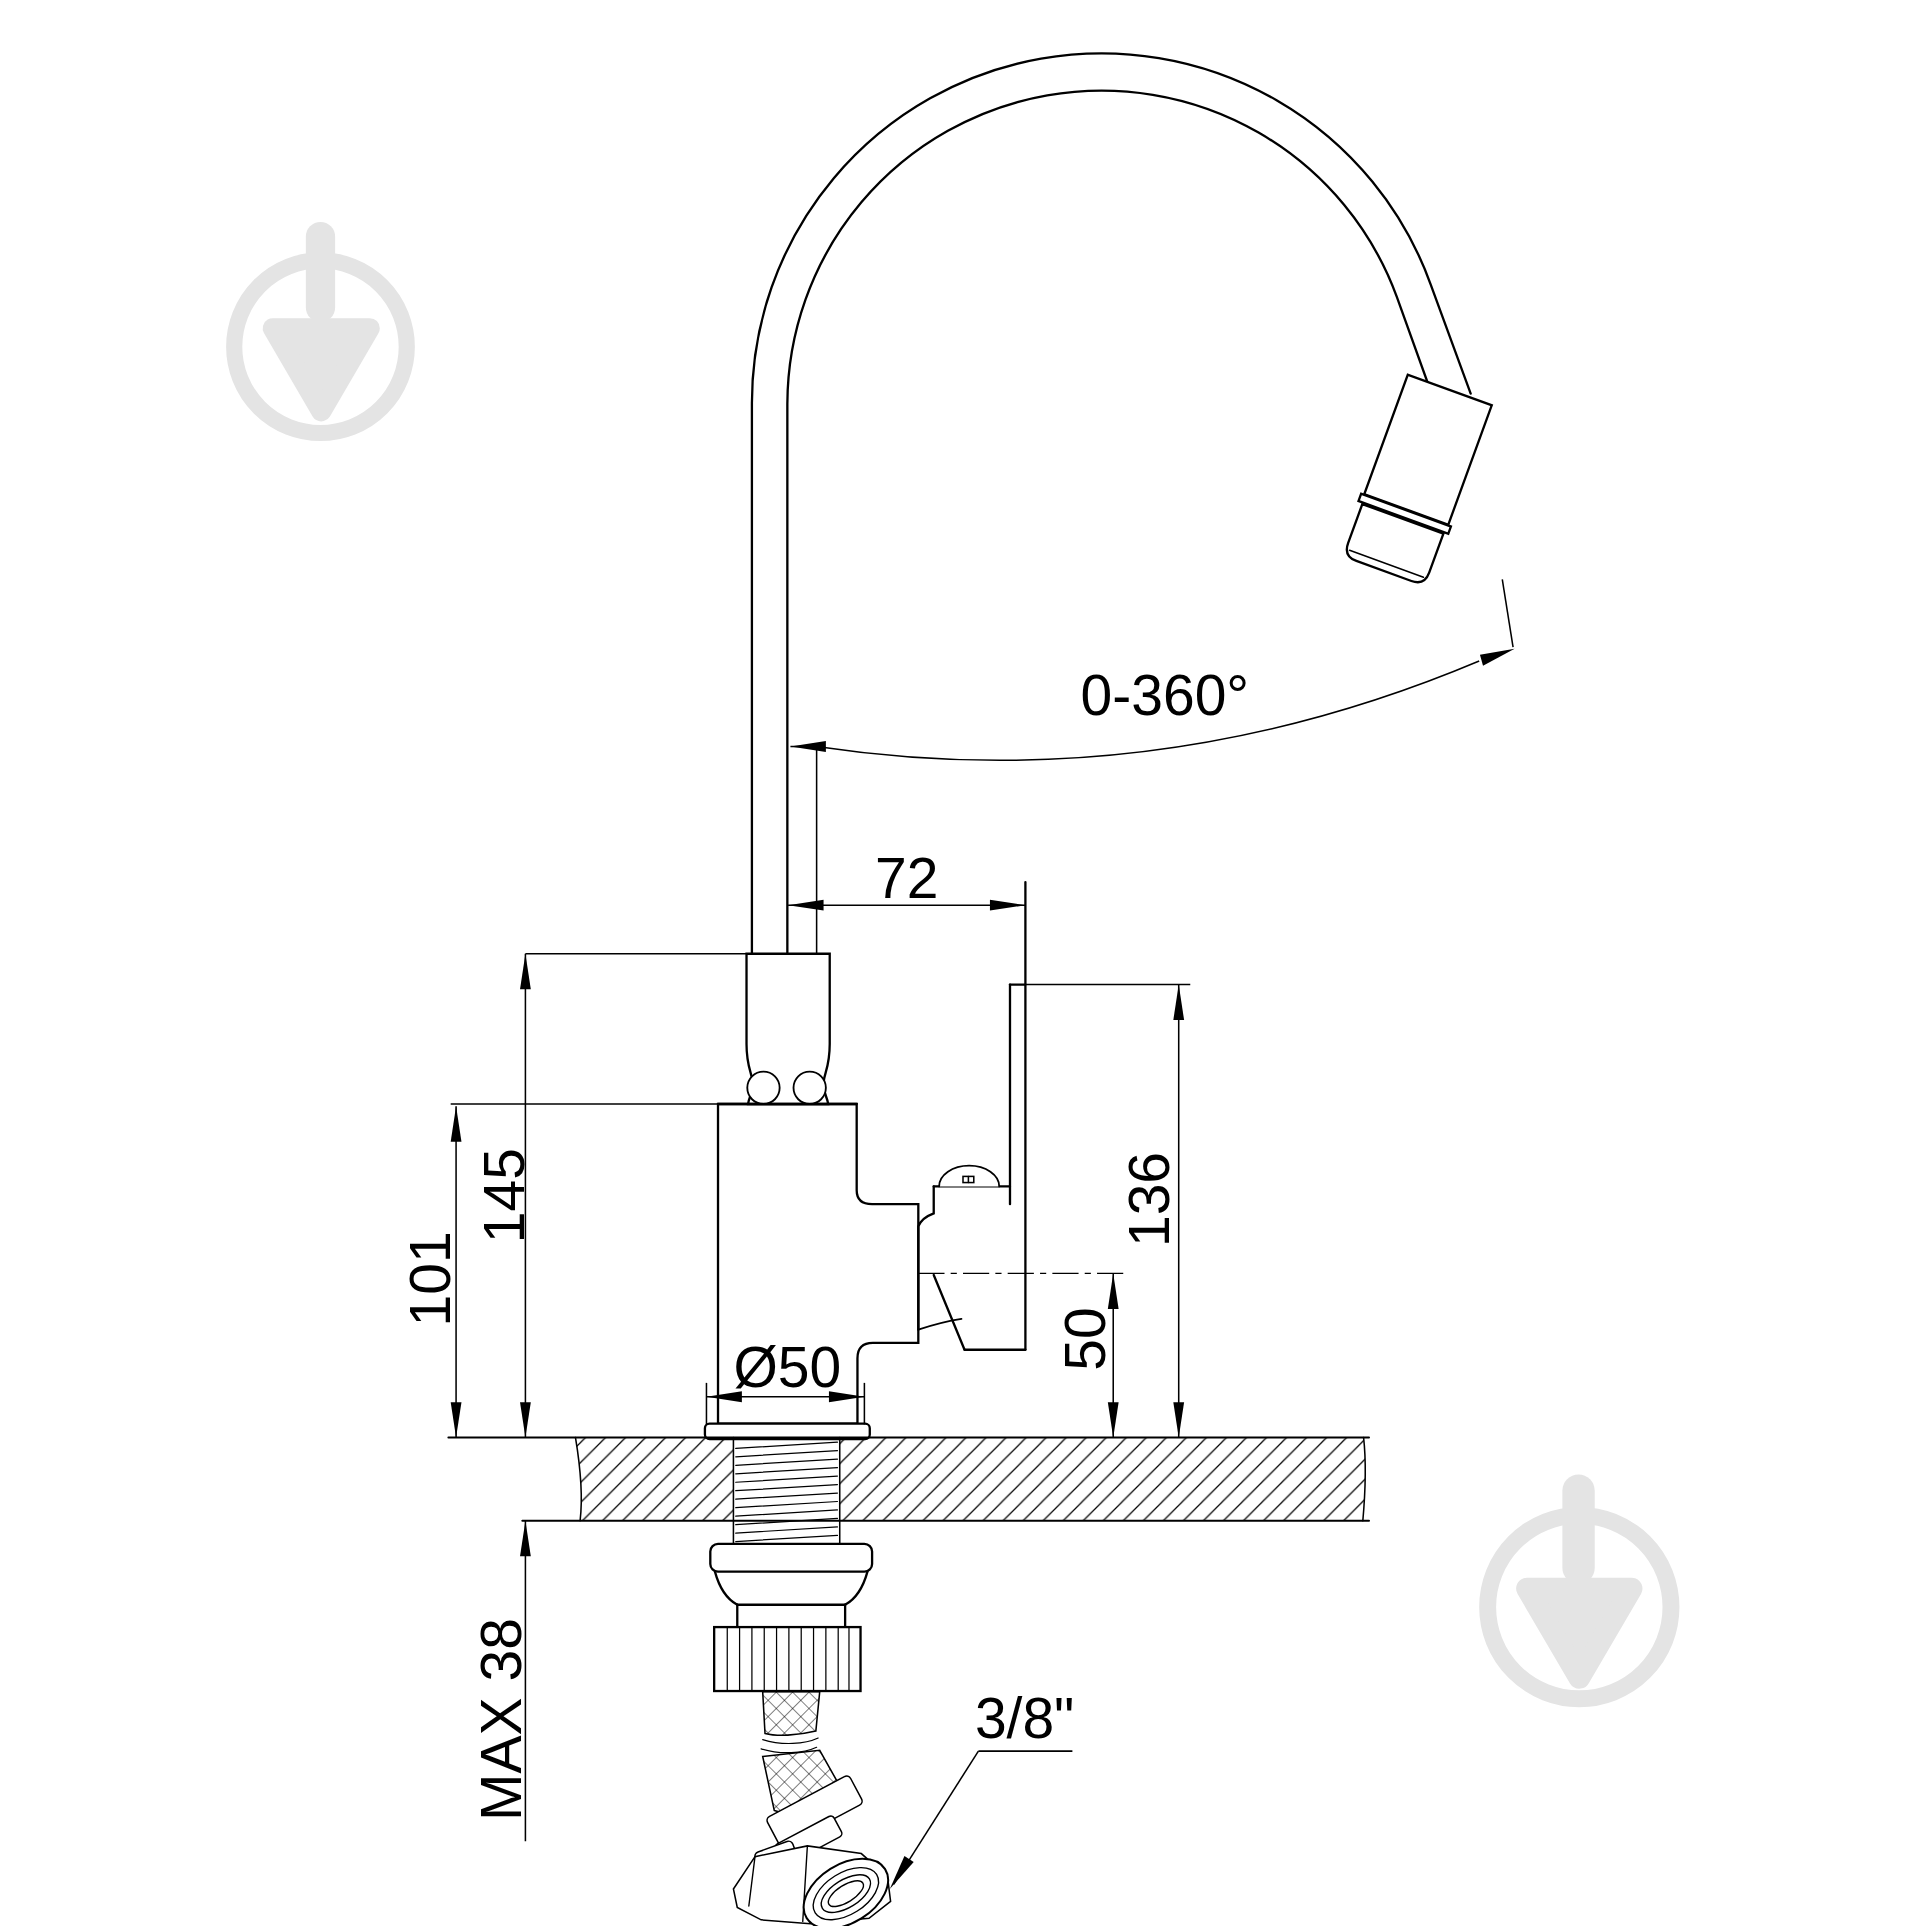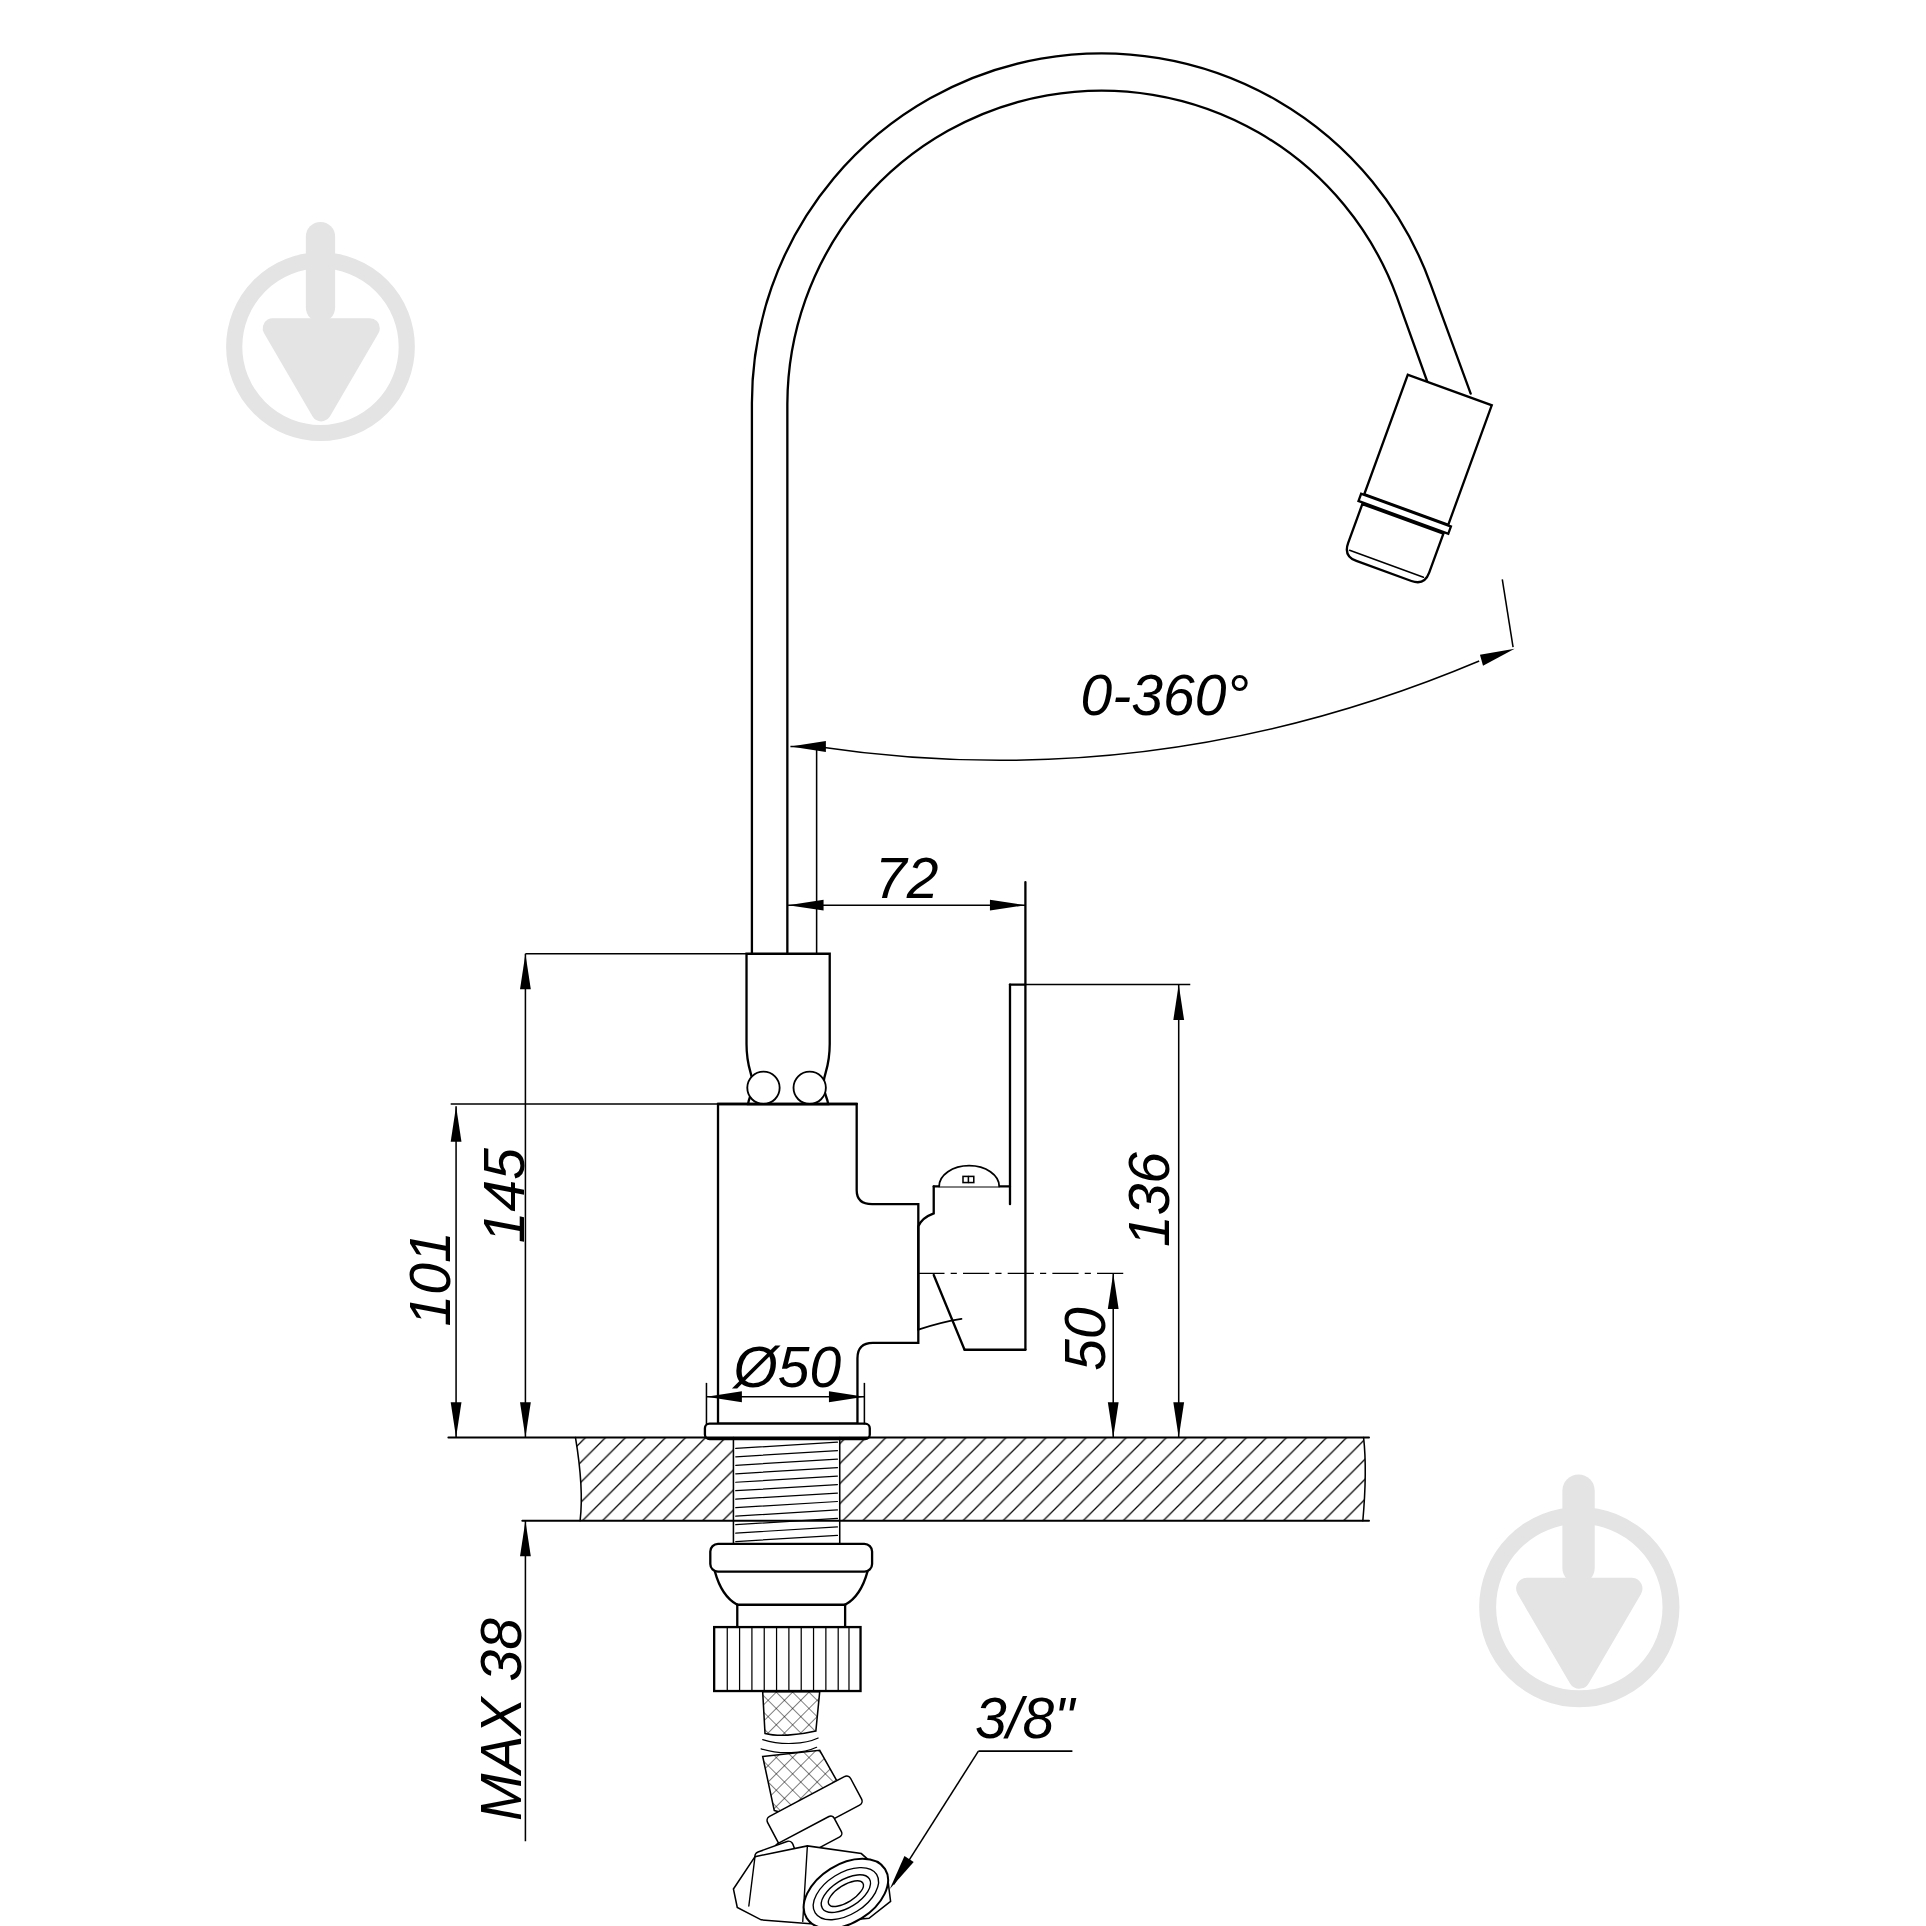--- a/index.html
+++ b/index.html
@@ -1,17 +1,17 @@
 <!DOCTYPE html>
 <html style="font-size:12.3px"><head>
 <meta charset="utf-8">
 <style>
   html,body{margin:0;padding:0;background:#fff;}
   .stage{position:relative;width:1926px;height:1926px;background:#fff;overflow:hidden;
-         font-family:"Liberation Sans", sans-serif;font-style:italic;}
+         font-family:"Liberation Sans", sans-serif;}
   svg{position:absolute;left:0;top:0;}
   text{font-family:"Liberation Sans", sans-serif;fill:#000;}
   .dim{font-size:74px;}
 </style>
 </head>
 <body>
 
 <div class="stage">
 <svg width="1926" height="1926" viewBox="0 0 2500 2500">
 

